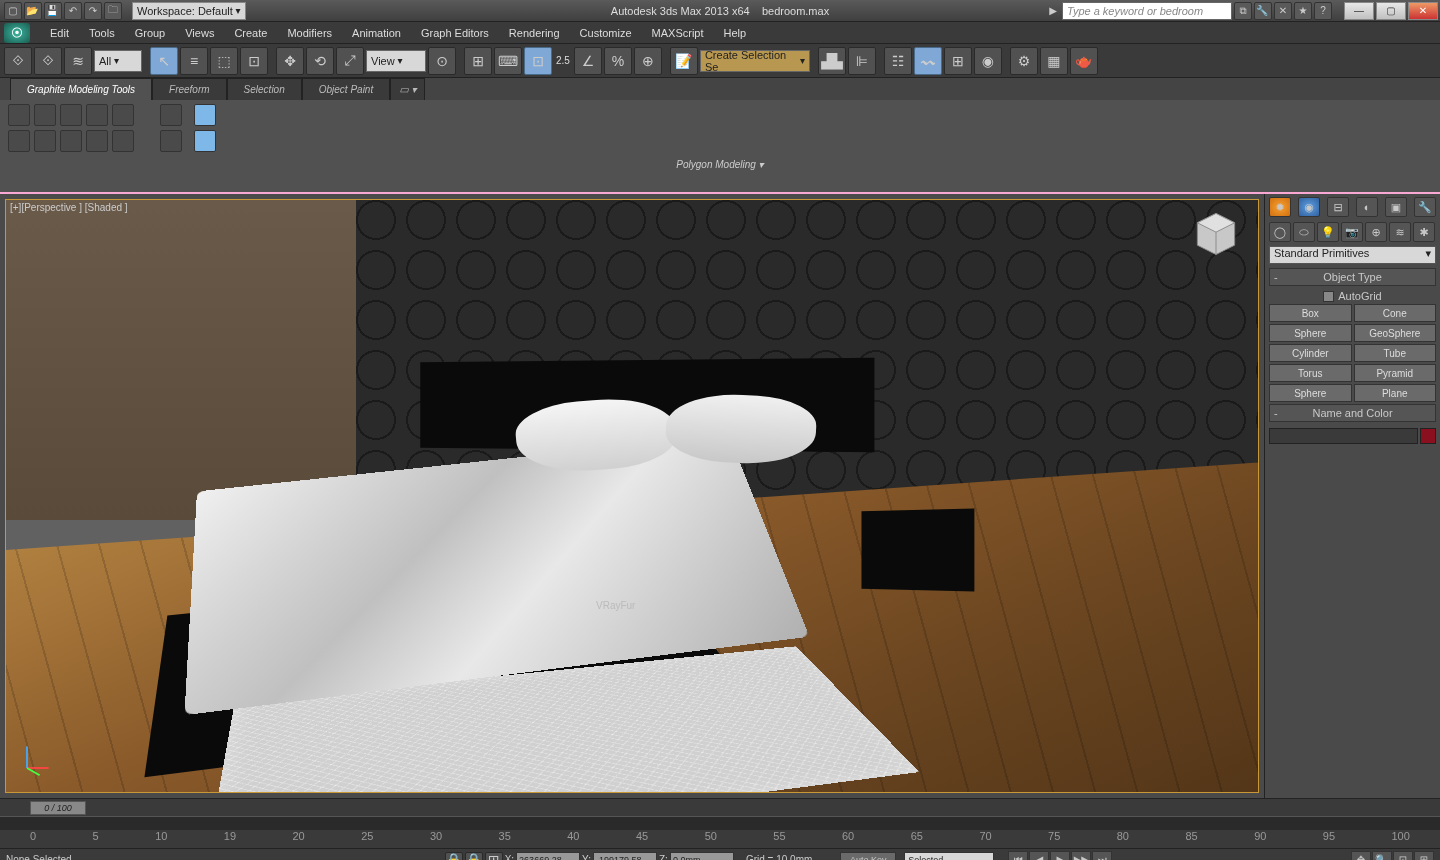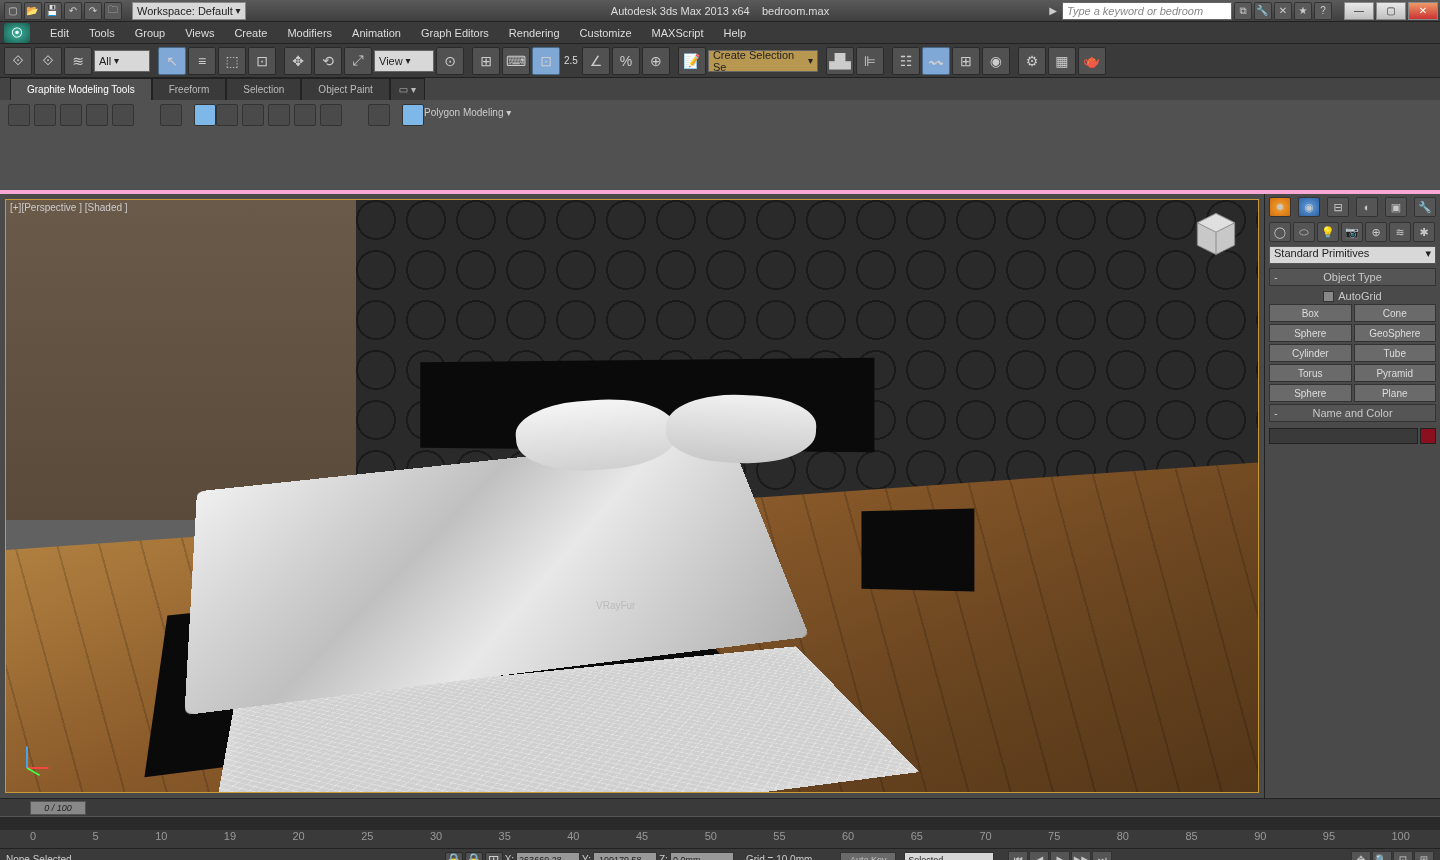--- a/index.html
+++ b/index.html
@@ -22,25 +22,25 @@
 .menu-item { padding:0 10px; color:#ddd; height:22px; display:flex; align-items:center; }
 
 
 .maintoolbar { height:34px; background:#3a3a3a; border-bottom:1px solid #222; display:flex; align-items:center; padding:0 4px; gap:2px; }
 .tb-btn { width:28px; height:28px; background:#515151; border:1px solid #2a2a2a; border-radius:2px; display:flex; align-items:center; justify-content:center; font-size:14px; color:#ccc; }
 .tb-btn.active { background:#7fa8d6; border-color:#4a6a8a; }
 .tb-sep { width:4px; }
 .tb-sel { height:22px; background:#d8d8d8; color:#222; border:1px solid #666; padding:0 4px; display:flex; align-items:center; font-size:10px; }
 
 
-.ribbon { height:116px; background:#444; border-bottom:4px solid #f9a8d4; display:flex; flex-direction:column; }
+.ribbon { height:116px; background:#444; border-bottom:2px solid #f9a8d4; display:flex; flex-direction:column;font-style:italic; }
 .ribbon-tabs { height:22px; display:flex; padding-left:10px; gap:0; }
 .rtab { padding:0 16px; height:22px; display:flex; align-items:center; color:#bbb; background:#3a3a3a; border:1px solid #222; border-bottom:none; font-size:10px; }
 .rtab.active { background:#515151; color:#fff; }
-.ribbon-body { flex:1; background:#515151; display:flex; flex-direction:row; padding:4px 8px; }
+.ribbon-body { flex:1; background:#515151; display:flex; flex-direction:column; padding:4px 8px; }
 .ribbon-row { display:flex; gap:4px; margin-bottom:4px; }
 .rbtn { width:22px; height:22px; background:#4a4a4a; border:1px solid #333; border-radius:2px; }
 .rbtn.blue { background:#7eb8e8; }
 .ribbon-footer { text-align:center; color:#ccc; font-size:10px; padding-top:3px; }
 
 
 .workspace { display:flex; height:604px; }
 .viewport-area { flex:1; background:#4a4a4a; position:relative; padding:5px; }
 .viewport-label { position:absolute; top:8px; left:10px; color:#ccc; font-size:10px; z-index:5; }
 .viewport { width:100%; height:100%; border:1px solid #c89838; background:#616161; position:relative; overflow:hidden; }
@@ -148,21 +148,21 @@
   <div class="menu-item">Rendering</div>
   <div class="menu-item">Customize</div>
   <div class="menu-item">MAXScript</div>
   <div class="menu-item">Help</div>
 </div>
 
 <div class="maintoolbar">
   <div class="tb-btn">⟐</div>
   <div class="tb-btn">⟐</div>
   <div class="tb-btn">≋</div>
-  <div class="tb-sel" style="width:56px"><span>All</span>&nbsp;▾</div>
+  <div class="tb-sel" style="width:48px"><span>All</span>&nbsp;▾</div>
   <div class="tb-sep"></div>
   <div class="tb-btn active">↖</div>
   <div class="tb-btn">≡</div>
   <div class="tb-btn">⬚</div>
   <div class="tb-btn">⊡</div>
   <div class="tb-sep"></div>
   <div class="tb-btn">✥</div>
   <div class="tb-btn">⟲</div>
   <div class="tb-btn">⤢</div>
   <div class="tb-sel" style="width:60px"><span>View</span>&nbsp;▾</div>

